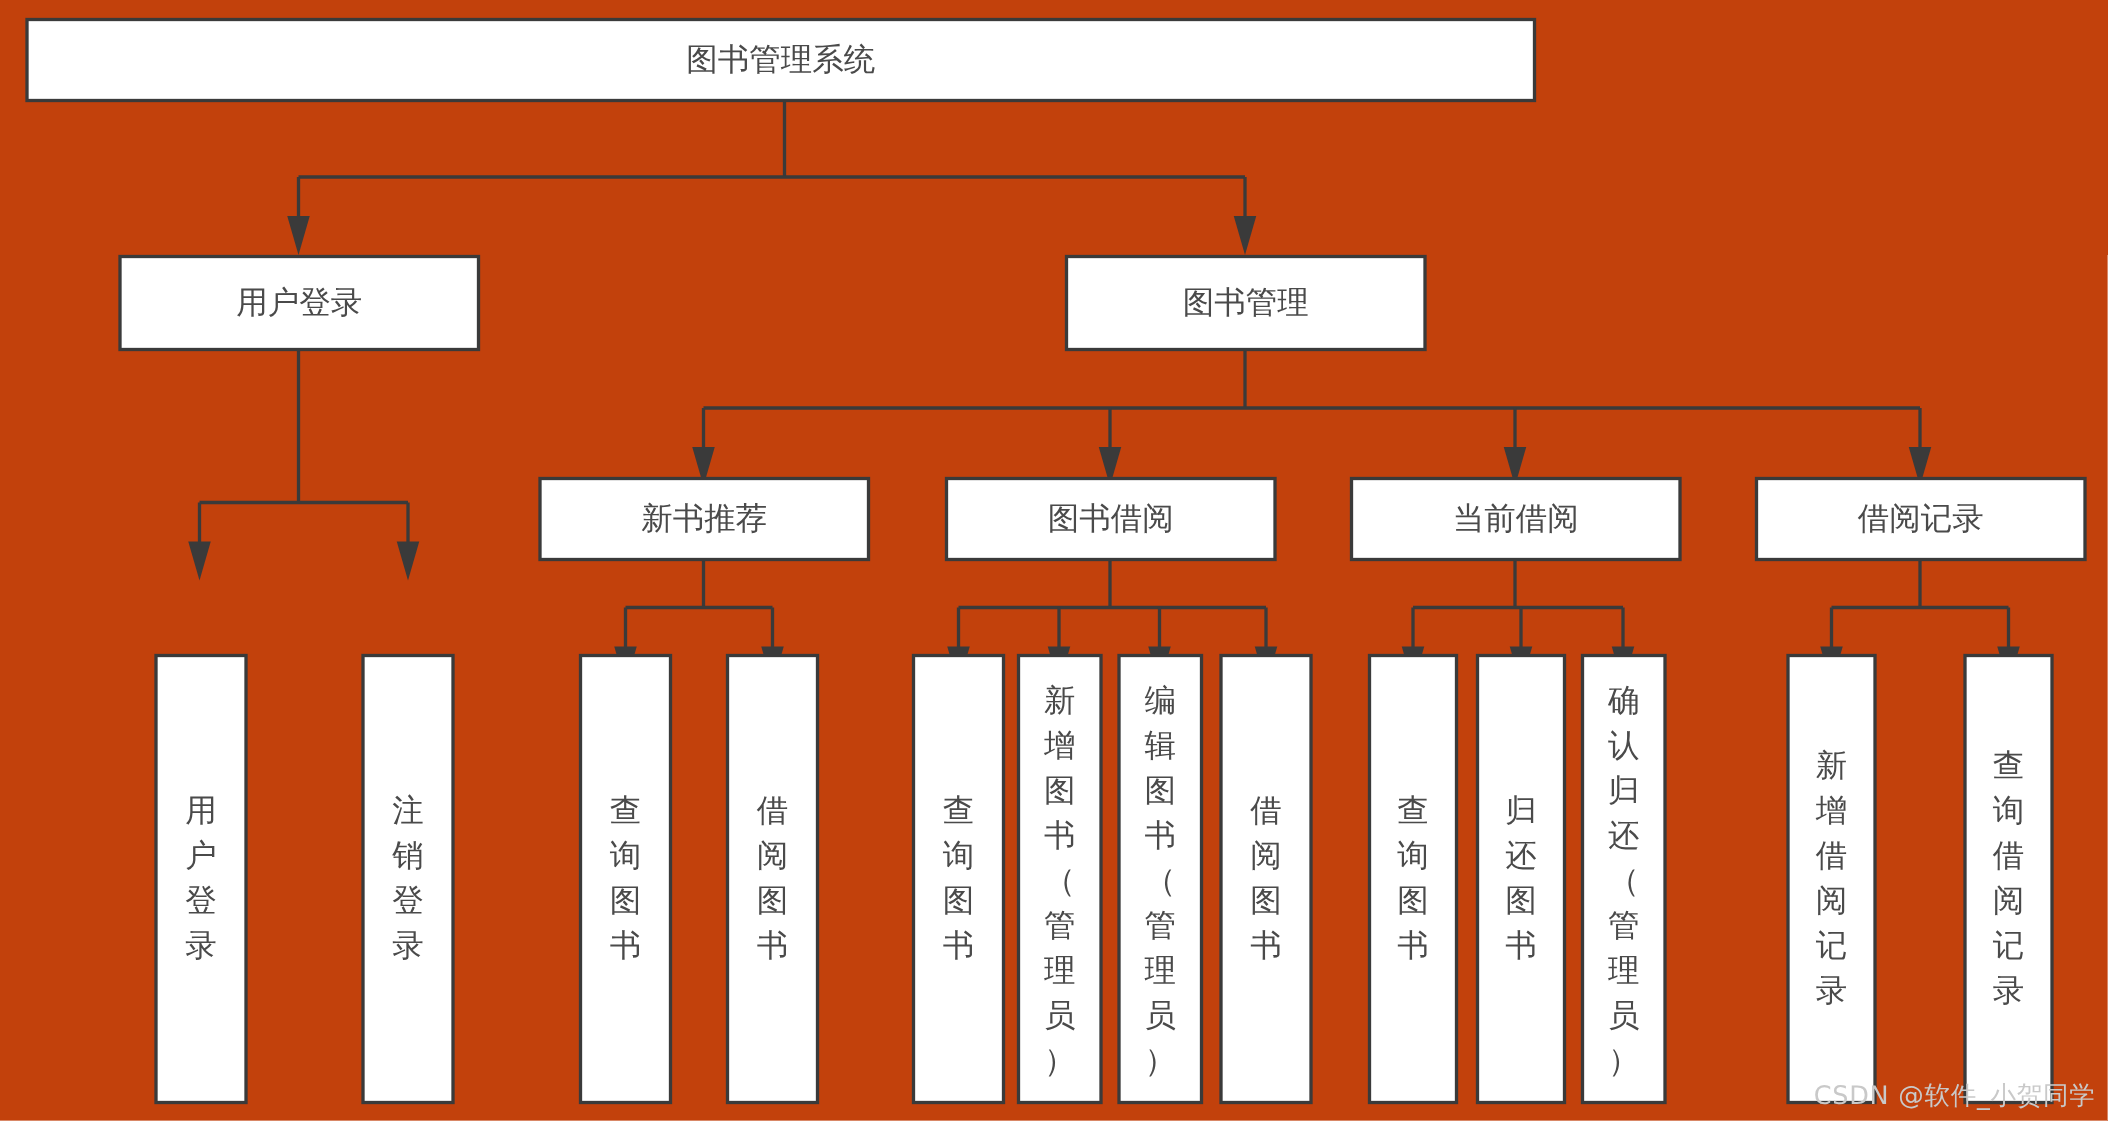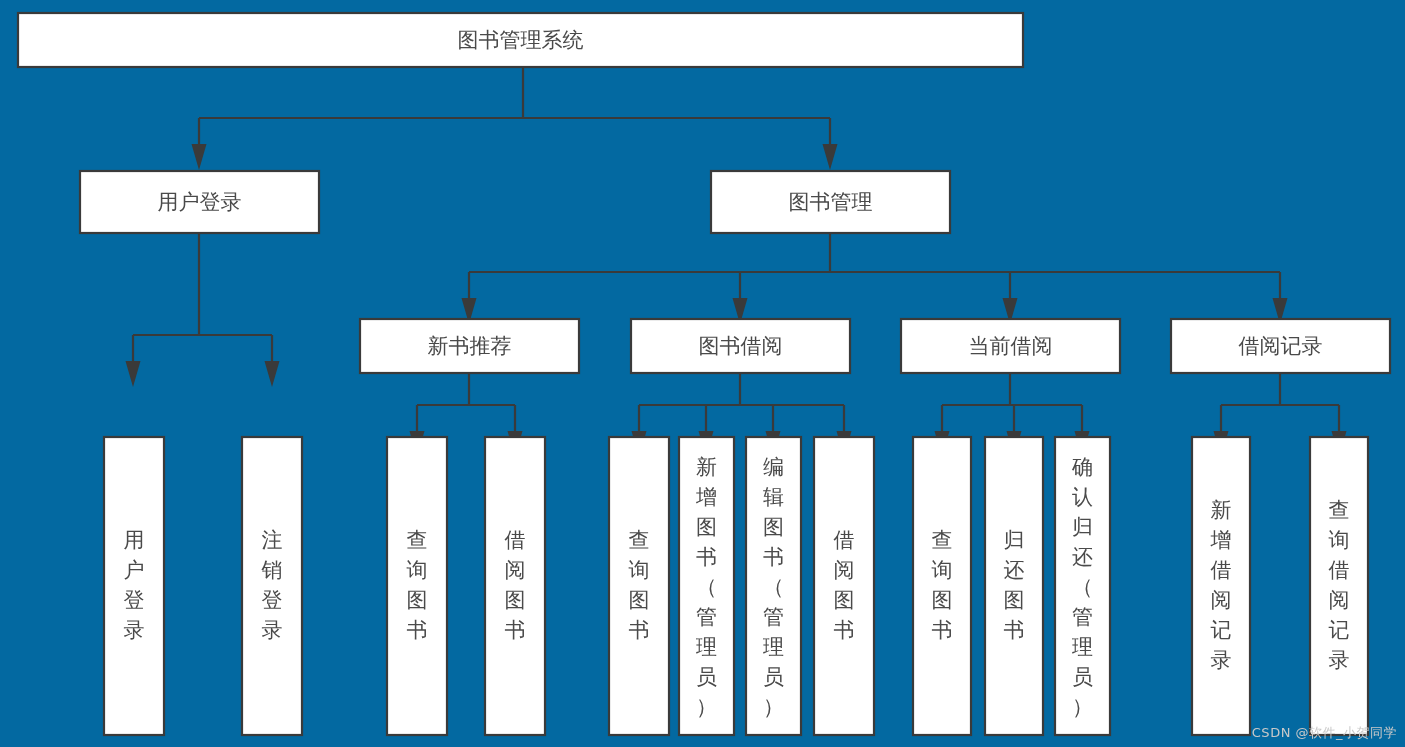--- a/index.html
+++ b/index.html
@@ -10,21 +10,21 @@
   body {
     width: 1405px;
     height: 747px;
     font-family: "DejaVu Sans", "Liberation Sans", sans-serif;
     overflow: hidden;
   }
   #diagram-root {
     position: relative;
     width: 1405px;
     height: 747px;
-    background: #0369a1;
+    background: #c2410c;
   }
   svg#tree-svg {
     position: absolute;
     left: 0;
     top: 0;
     width: 1405px;
     height: 747px;
     display: block;
   }
   .node-box {
@@ -52,21 +52,21 @@
   }
   .arrow-head {
     fill: #3a3a3a;
     stroke: none;
   }
   .watermark {
     position: absolute;
     right: 8px;
     bottom: 5px;
     font-family: "DejaVu Sans", "Liberation Sans", sans-serif;
-    font-size: 13px;
+    font-size: 17px;
     color: #c9c9c9;
     white-space: nowrap;
     letter-spacing: 0.5px;
     user-select: none;
   }
 </style>
 </head>
 <body>
 
 <div id="diagram-root">

